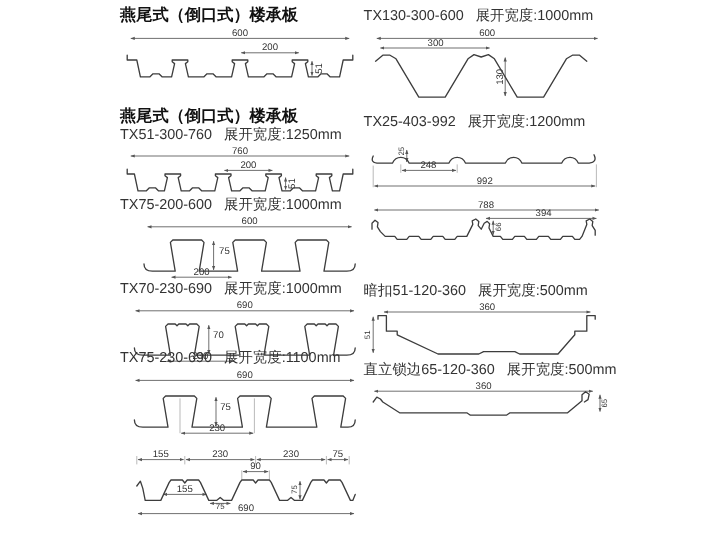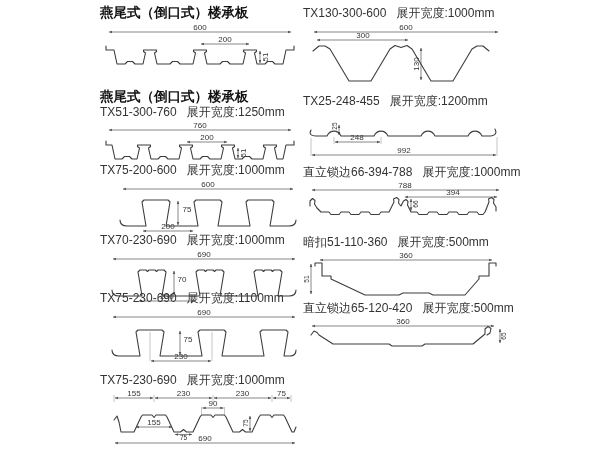--- a/index.html
+++ b/index.html
@@ -92,21 +92,20 @@
     <line class="ext" x1="112" y1="24" x2="112" y2="53"></line>
     <line class="dim" x1="51" y1="53" x2="111" y2="53" marker-start="url(#ar)" marker-end="url(#ar)"></line>
     <text class="dt" x="81" y="51">230</text>
     <line class="dim" x1="80" y1="23" x2="80" y2="47" marker-start="url(#ar)" marker-end="url(#ar)"></line>
     <text class="dt" x="88" y="34">75</text>
     <path class="prof" d="M12,42 Q12,48 19,48 L40,48 L36,24 L38,22 L62,22 L64,24 L60,48 L102,48 L98,24 L100,22 L124,22 L126,24 L122,48 L164,48 L160,24 L162,22 L186,22 L188,24 L184,48 L190,48 Q196,48 196,42"></path>
   </svg>
 </div>
 
 <div class="blk" style="left:100px;top:373px;width:210px">
-  <div class="t"><span class="m">TX75-230-690</span><span>展开宽度:1000mm</span></div>
   <svg width="210" height="60" viewBox="0 0 210 60">
     <line class="ext" x1="14" y1="5" x2="14" y2="12"></line>
         <line class="ext" x1="54" y1="5" x2="54" y2="12"></line>
         <line class="ext" x1="113" y1="5" x2="113" y2="12"></line>
         <line class="ext" x1="172" y1="5" x2="172" y2="12"></line>
         <line class="ext" x1="191" y1="5" x2="191" y2="12"></line>
     <line class="dim" x1="15" y1="8" x2="53" y2="8" marker-start="url(#ar)" marker-end="url(#ar)"></line>
     <line class="dim" x1="55" y1="8" x2="112" y2="8" marker-start="url(#ar)" marker-end="url(#ar)"></line>
     <line class="dim" x1="114" y1="8" x2="171" y2="8" marker-start="url(#ar)" marker-end="url(#ar)"></line>
     <line class="dim" x1="173" y1="8" x2="190" y2="8" marker-start="url(#ar)" marker-end="url(#ar)"></line>
@@ -137,62 +136,61 @@
     <text class="dt" x="103" y="7">600</text>
     <line class="dim" x1="14" y1="17" x2="105" y2="17" marker-start="url(#ar)" marker-end="url(#ar)"></line>
     <text class="dt" x="60" y="15">300</text>
     <line class="dim" x1="118" y1="25" x2="118" y2="57" marker-start="url(#ar)" marker-end="url(#ar)"></line>
     <text class="dt dtv" x="114" y="41" transform="rotate(-90 114 41)">130</text>
     <path class="prof" d="M10,28 L16,23 L22,23 L27,26 L46,58 L68,58 L87,26 L92,22.5 L98,24.5 L104,22.5 L109,26 L128,58 L150,58 L169,26 L174,23 L180,23 L186,28"></path>
   </svg>
 </div>
 
 <div class="blk" style="left:303px;top:94px;width:210px">
-  <div class="t"><span class="m">TX25-248-455</span><span>展开宽度:1200mm</span></div>
+  <div class="t"><span class="m">TX25-403-992</span><span>展开宽度:1200mm</span></div>
   <svg width="205" height="52" viewBox="0 0 205 52">
     <line class="dim" x1="36" y1="14" x2="36" y2="24" marker-start="url(#ar)" marker-end="url(#ar)"></line>
     <text class="dt dtv dts" x="32" y="15" transform="rotate(-90 32 15)">25</text>
     <line class="ext" x1="31" y1="26" x2="31" y2="33"></line>
         <line class="ext" x1="78" y1="26" x2="78" y2="33"></line>
     <line class="dim" x1="32" y1="31" x2="77" y2="31" marker-start="url(#ar)" marker-end="url(#ar)"></line>
     <text class="dt" x="54" y="29">248</text>
     <line class="ext" x1="8" y1="27" x2="8" y2="45"></line>
         <line class="ext" x1="194" y1="26" x2="194" y2="45"></line>
     <line class="dim" x1="9" y1="44" x2="193" y2="44" marker-start="url(#ar)" marker-end="url(#ar)"></line>
     <text class="dt" x="101" y="42">992</text>
     <path class="prof" d="M8,19 Q5,25 13,25 L24,25 C27,18.5 35,18.5 38,25 L71,25 C74,18.5 82,18.5 85,25 L118,25 C121,18.5 129,18.5 132,25 L165,25 C168,18.5 176,18.5 179,25 L188,25 Q195,24 192,18"></path>
   </svg>
 </div>
 
 <div class="blk" style="left:303px;top:165px;width:210px">
-  <div class="t"><span class="m">直立锁边66-394-788</span><span>展开宽度:1000mm</span></div>
   <svg width="205" height="46" viewBox="0 0 205 46">
     <line class="dim" x1="9" y1="8" x2="196" y2="8" marker-start="url(#ar)" marker-end="url(#ar)"></line>
     <text class="dt" x="102" y="6">788</text>
     <line class="dim" x1="102" y1="15" x2="194" y2="15" marker-start="url(#ar)" marker-end="url(#ar)"></line>
     <text class="dt" x="150" y="13">394</text>
     <line class="dim" x1="108" y1="17" x2="108" y2="28.5" marker-start="url(#ar)" marker-end="url(#ar)"></line>
     <text class="dt dtv dts" x="113" y="22" transform="rotate(-90 113 22)">66</text>
     <path class="prof" d="M7,24 L7,19 L9.5,16.5 L12,18.5 L11.5,22 L14,26 L18,30 L26,30 L28,32.5 L36,32.5 L38,30 L46,30 L48,32.5 L56,32.5 L58,30 L66,30 L68,32.5 L76,32.5 L78,30 L86,30 L91,20 L90.5,17 L93.5,15.5 L96,17.5 L95.5,21 L98,24 L100.5,19 L103,17.5 L105,19.5 L104.5,23 L108,30 L114,30 L116,32.5 L124,32.5 L126,30 L134,30 L136,32.5 L144,32.5 L146,30 L154,30 L156,32.5 L164,32.5 L166,30 L174,30 L176,32.5 L180,32.5 L182,30 L186,20 L185.5,17 L188.5,15.5 L191,17.5 L190.5,21 L193,25 L193,29"></path>
   </svg>
 </div>
 
 <div class="blk" style="left:303px;top:235px;width:210px">
-  <div class="t"><span class="m">暗扣51-110-360</span><span>展开宽度:500mm</span></div>
+  <div class="t"><span class="m">暗扣51-120-360</span><span>展开宽度:500mm</span></div>
   <svg width="205" height="48" viewBox="0 0 205 48">
     <line class="dim" x1="17" y1="8" x2="189" y2="8" marker-start="url(#ar)" marker-end="url(#ar)"></line>
     <text class="dt" x="103" y="6">360</text>
     <line class="dim" x1="8" y1="12" x2="8" y2="42" marker-start="url(#ar)" marker-end="url(#ar)"></line>
     <text class="dt dtv dts" x="4" y="27" transform="rotate(-90 4 27)">51</text>
     <path class="prof" d="M12,14 L12,11 L19,11 L19,24 L28,24 L28,27 L62,43 L96,43 L100,41 L126,41 L130,43 L162,43 L176,27 L176,24 L186,24 L186,11 L193,11 L193,14"></path>
   </svg>
 </div>
 
 <div class="blk" style="left:303px;top:301px;width:210px">
-  <div class="t"><span class="m">直立锁边65-120-420</span><span>展开宽度:500mm</span></div>
+  <div class="t"><span class="m">直立锁边65-120-360</span><span>展开宽度:500mm</span></div>
   <svg width="205" height="42" viewBox="0 0 205 42">
     <line class="dim" x1="9" y1="8" x2="191" y2="8" marker-start="url(#ar)" marker-end="url(#ar)"></line>
     <text class="dt" x="100" y="6">360</text>
     <line class="dim" x1="197" y1="11" x2="197" y2="25" marker-start="url(#ar)" marker-end="url(#ar)"></line>
     <text class="dt dtv dts" x="201" y="18" transform="rotate(-90 201 18)">65</text>
     <path class="prof" d="M8,17 L11,13 L14,14.5 L16,17 L30,26 L86,26 L89,28 L119,28 L122,26 L170,26 L182,16 L182,11 L185,8.5 L188,10.5 L187,15 L184,17"></path>
   </svg>
 </div>
 
 

